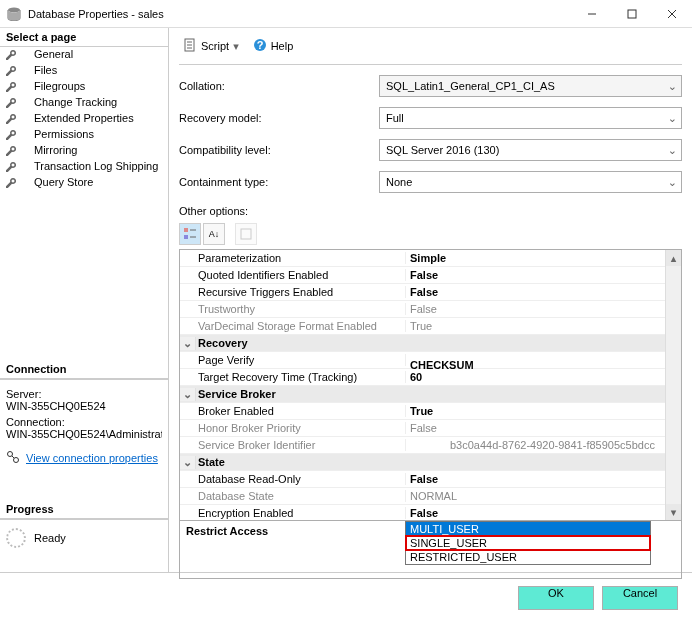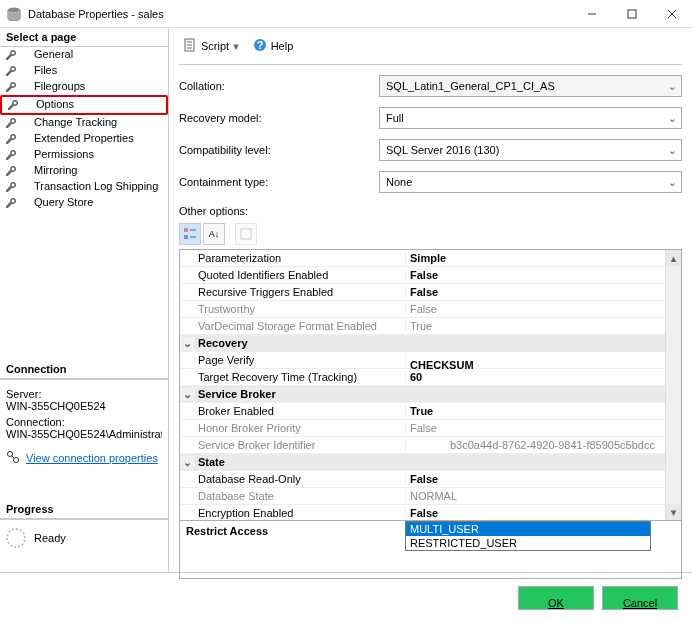--- a/index.html
+++ b/index.html
@@ -45,21 +45,21 @@
   .pgrow.disabled { color: #888; }
   .scrollbar { position: absolute; right: 0; top: 0; width: 16px; height: 100%; background: #f0f0f0; border-left: 1px solid #ddd;}
   .scrollbtn { height: 16px; display:flex; align-items:center; justify-content:center; color:#666; background:#e8e8e8;}
   .dropdown-overlay { position: absolute; border: 1px solid #767676; background: #fff; z-index: 10; }
   .dropitem { padding: 1px 4px; }
   .dropitem.sel { background: #0078d7; color: #fff; }
   .dropitem.redbox { border: 2px solid #d00; margin: -1px; padding: 0 3px;}
   .descpanel { border: 1px solid #adadad; border-top: none; padding: 4px 6px; height: 58px; }
   .descpanel .dtitle { font-weight: bold; }
   .footer { height: 50px; border-top: 1px solid #ccc; display: flex; align-items: center; justify-content: flex-end; padding: 0 14px; gap: 8px; }
-  .btn { width: 76px; height: 24px; border: 1px solid #adadad; background: #22c55e; display:flex; align-items:flex-end; justify-content:center; cursor:pointer;text-decoration:underline;}
+  .btn { width: 76px; height: 24px; border: 1px solid #adadad; background: #5eead4; display:flex; align-items:flex-start; justify-content:center; cursor:pointer;}
   .spacer { flex: 1; }
 </style>
 </head>
 <body>
 
 <div class="titlebar">
   <span class="icon">
     <svg width="16" height="16" viewBox="0 0 16 16">
         <ellipse cx="8" cy="4" rx="6" ry="2.5" fill="#888"></ellipse>
         <path d="M2 4v8c0 1.4 2.7 2.5 6 2.5s6-1.1 6-2.5V4" fill="none" stroke="#888" stroke-width="1.2"></path>
@@ -109,28 +109,20 @@
           <span>Files</span>
         </div>
         <div class="pageitem">
           <span class="wrench">
             <svg width="12" height="12" viewBox="0 0 12 12">
               <path d="M8 1a3 3 0 0 0-2.8 4L1 9.2V11h1.8L7 6.8A3 3 0 1 0 8 1zm0 1.2L9.8 4 8 5.8 6.2 4 8 2.2z" fill="#666"></path>
             </svg>
           </span>
           <span>Filegroups</span>
         </div>
-        <div class="pageitem highlight-red">
-          <span class="wrench">
-            <svg width="12" height="12" viewBox="0 0 12 12">
-              <path d="M8 1a3 3 0 0 0-2.8 4L1 9.2V11h1.8L7 6.8A3 3 0 1 0 8 1zm0 1.2L9.8 4 8 5.8 6.2 4 8 2.2z" fill="#666"></path>
-            </svg>
-          </span>
-          <span>Options</span>
-        </div>
         <div class="pageitem">
           <span class="wrench">
             <svg width="12" height="12" viewBox="0 0 12 12">
               <path d="M8 1a3 3 0 0 0-2.8 4L1 9.2V11h1.8L7 6.8A3 3 0 1 0 8 1zm0 1.2L9.8 4 8 5.8 6.2 4 8 2.2z" fill="#666"></path>
             </svg>
           </span>
           <span>Change Tracking</span>
         </div>
         <div class="pageitem">
           <span class="wrench">
@@ -387,20 +379,21 @@
           </div>
           <div class="scrollbar">
           <div class="scrollbtn">▴</div>
           <div style="flex:1;"></div>
           <div class="scrollbtn" style="position:absolute;bottom:0;width:100%;">▾</div>
         </div>
       </div>
 
       <div class="dropdown-overlay" id="dropdown" style="left:226px; top:272px; width:246px;">
           <div class="dropitem sel">MULTI_USER</div>
+          <div class="dropitem redbox">SINGLE_USER</div>
           <div class="dropitem">RESTRICTED_USER</div>
         </div>
     </div>
 
     <div class="descpanel">
       <div class="dtitle">Restrict Access</div>
     </div>
   </div>
 </div>
 

